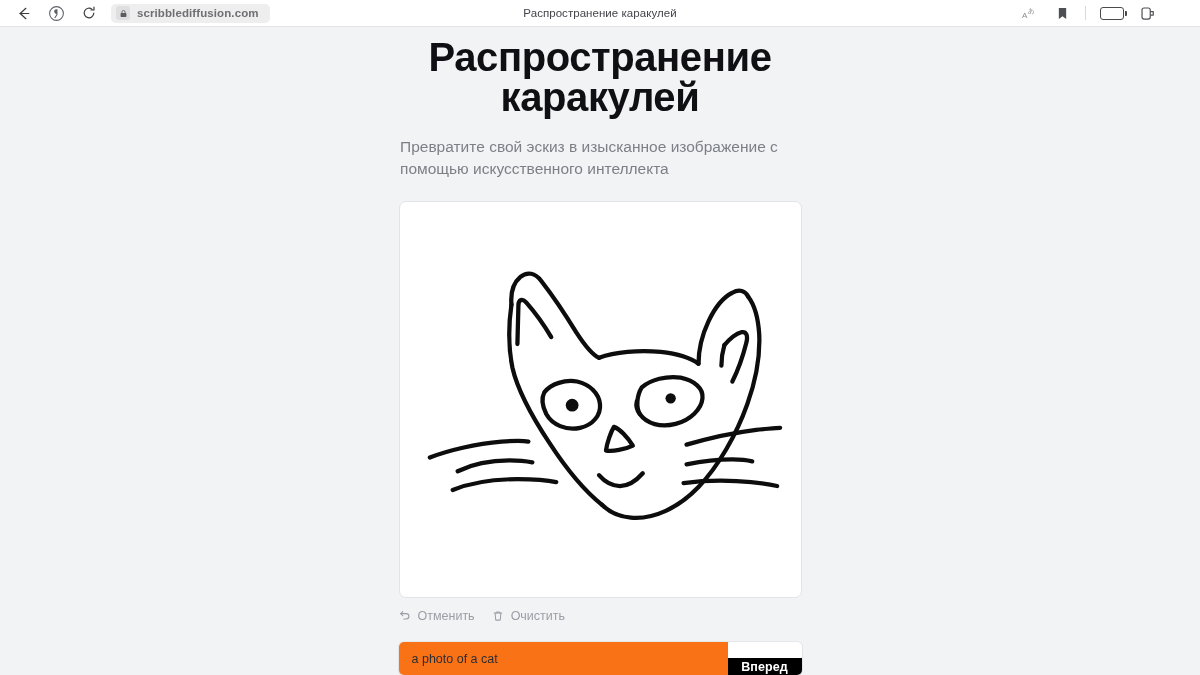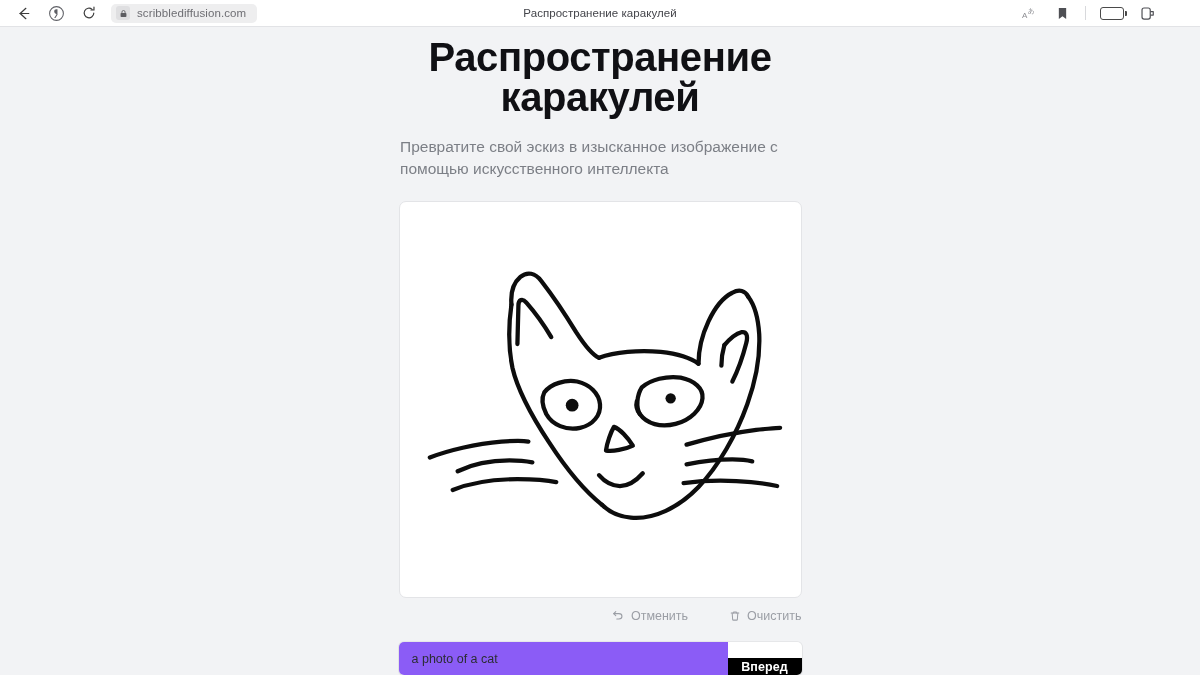--- a/index.html
+++ b/index.html
@@ -44,20 +44,21 @@
 
   .url-pill {
     display: flex;
     align-items: center;
     gap: 7px;
     background: #eeeeef;
     border-radius: 5px;
     height: 19px;
     padding: 0 11px 0 5px;
     margin-left: 13px;
+    font-weight: bold;
   }
   .lock-box {
     width: 14px;
     height: 14px;
     border-radius: 3px;
     background: #dfdfe1;
     display: flex;
     align-items: center;
     justify-content: center;
   }
@@ -161,22 +162,22 @@
     display: block;
     width: 100%;
     height: 100%;
   }
 
   .tool-row {
     margin-top: 6px;
     width: 403px;
     display: flex;
     align-items: center;
-    justify-content: flex-end;
-    gap: 40px;
+    justify-content: flex-start;
+    gap: 17px;
     height: 26px;
   }
   .tool-btn {
     display: flex;
     align-items: center;
     gap: 6px;
     background: none;
     border: none;
     padding: 0;
     cursor: pointer;
@@ -201,21 +202,21 @@
     align-items: stretch;
     border-radius: 5px;
     overflow: hidden;
     box-shadow: 0 1px 2px rgba(16,18,25,0.07), 0 0 0 1px rgba(16,18,25,0.05);
     background: #ffffff;
   }
   .prompt-input {
     flex: 1 1 auto;
     border: none;
     outline: none;
-    background: #8b5cf6;
+    background: #f97316;
     font-family: "Liberation Sans", sans-serif;
     font-size: 12.5px;
     color: #2b2d33;
     padding: 0 13px;
   }
   .prompt-input::placeholder { color: #a9acb3; }
   .submit-btn {
     flex: 0 0 auto;
     width: 74px;
     background: #000000;

